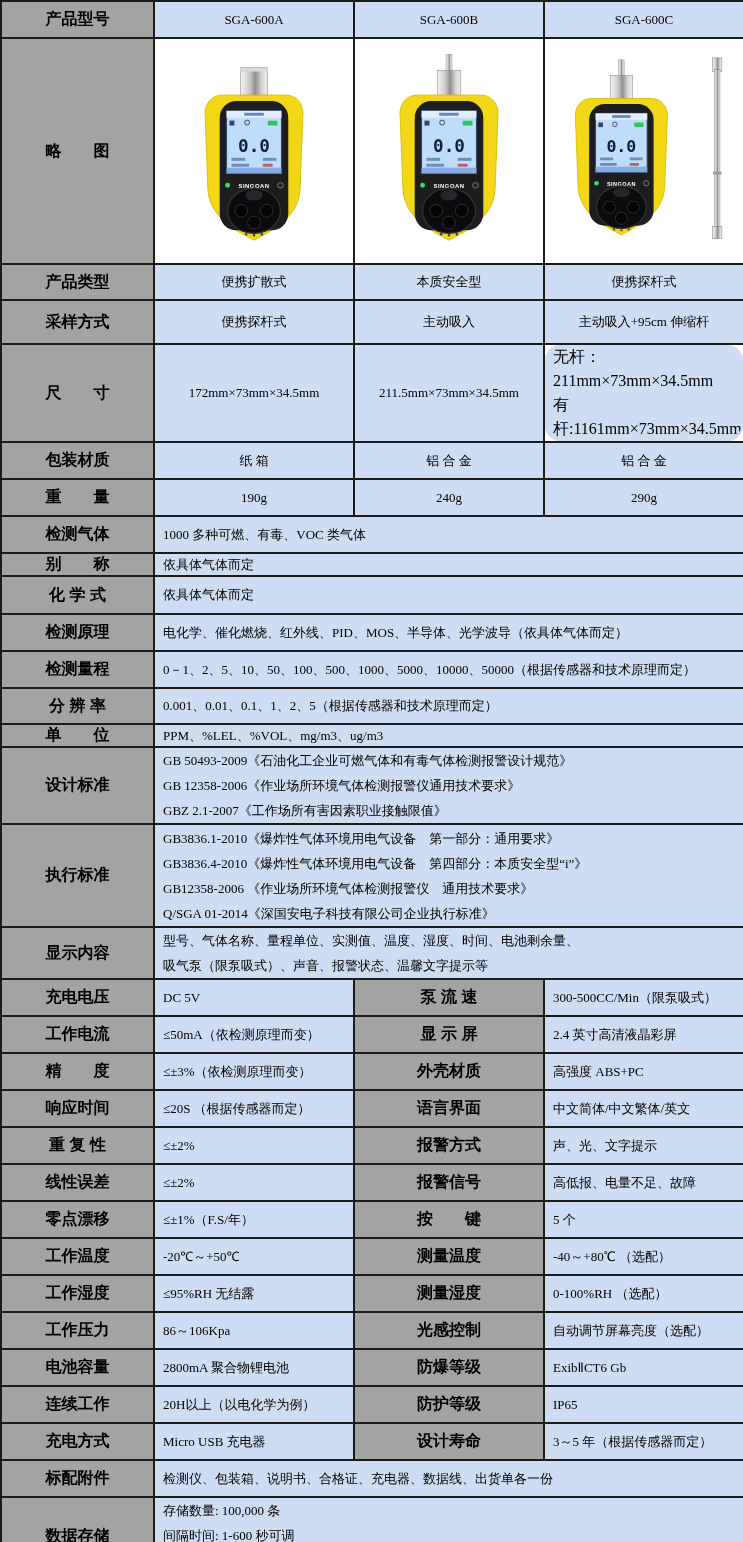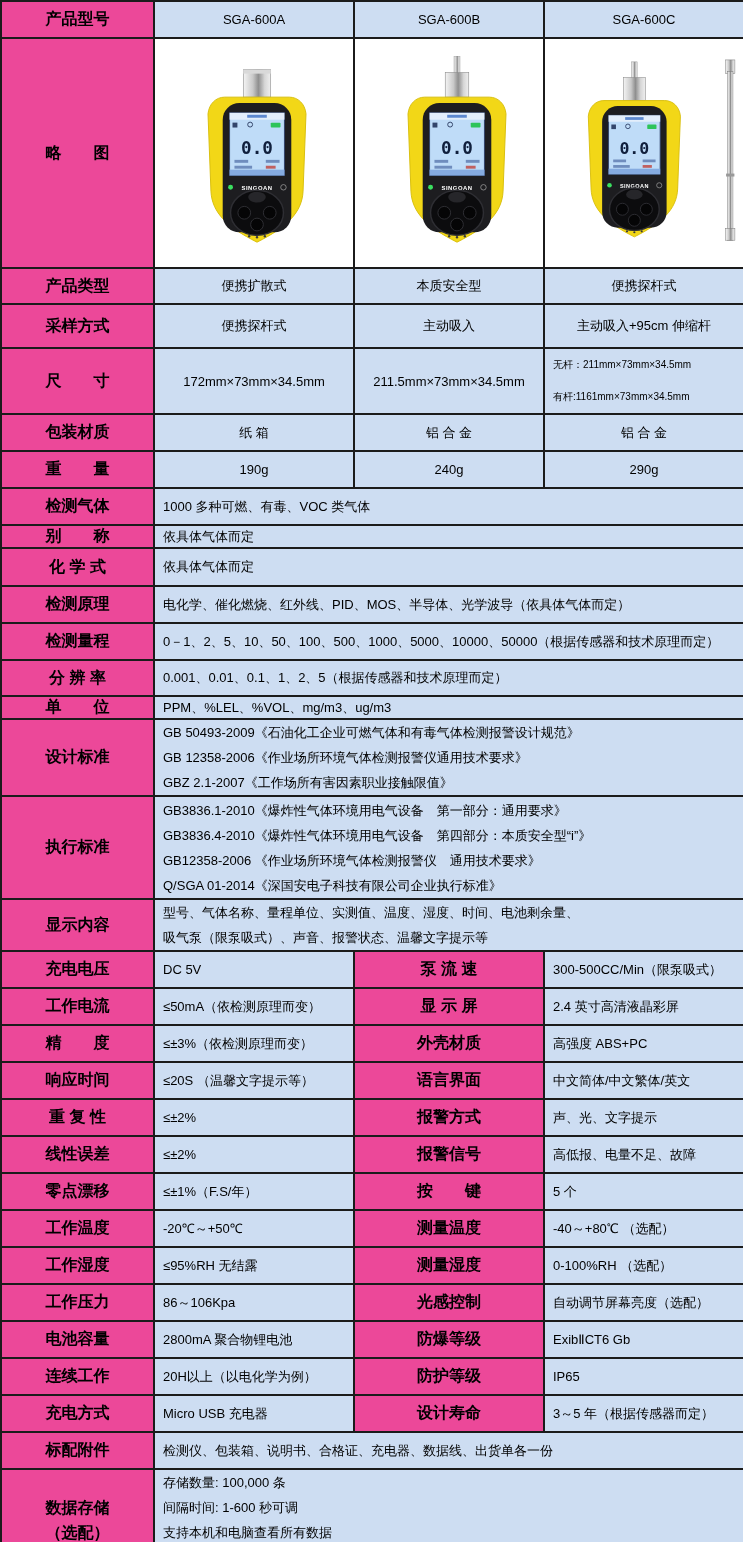--- a/index.html
+++ b/index.html
@@ -1,26 +1,26 @@
 <!DOCTYPE html>
 <html><head>
 <meta charset="utf-8">
 <style>
   html,body{margin:0;padding:0;background:#fff;}
   .page{width:743px;}
   table{border-collapse:collapse;width:743px;table-layout:fixed;}
   td{border:2px solid #1b1b1b;padding:0 8px;vertical-align:middle;overflow:hidden;color:#000;}
-  .lab{background:#ec4899;font-family:"Liberation Sans",sans-serif;font-weight:bold;
+  .lab{background:#a3a3a3;font-family:"Liberation Sans",sans-serif;font-weight:bold;
        font-size:16px;text-align:center;}
-  .val{background:#CDDDF2;font-family:Liberation Sans, sans-serif;
+  .val{background:#CDDDF2;font-family:Liberation Serif, serif;
        font-size:13px;text-align:center;}
   .left{text-align:left;}
   .pre{white-space:pre-line;line-height:25px;}
-  .dim{font-size:10px;white-space:pre-line;line-height:32px;}
-  .photo{background:#fff;text-align:center;padding:17px;}
+  .dim{font-size:16px;white-space:pre-line;line-height:24px;border-radius:19px;}
+  .photo{background:#fff;text-align:center;padding:4px;}
   .photo svg{display:block;margin:0 auto;}
   .screen-big{font-family:"DejaVu Sans Mono","Liberation Mono",monospace;font-weight:bold;}
   .brand-txt{font-family:"Liberation Sans",sans-serif;font-weight:bold;letter-spacing:.5px;}
 </style>
 </head>
 <body>
 
 <div class="page">
 <table>
 <colgroup>
@@ -260,21 +260,21 @@
   <td class="val left">2.4 英寸高清液晶彩屏</td>
 </tr>
 <tr style="height:37px">
   <td class="lab">精　　度</td>
   <td class="val left">≤±3%（依检测原理而变）</td>
   <td class="lab">外壳材质</td>
   <td class="val left">高强度 ABS+PC</td>
 </tr>
 <tr style="height:37px">
   <td class="lab">响应时间</td>
-  <td class="val left">≤20S （温馨文字提示等）</td>
+  <td class="val left">≤20S （根据传感器而定）</td>
   <td class="lab">语言界面</td>
   <td class="val left">中文简体/中文繁体/英文</td>
 </tr>
 <tr style="height:37px">
   <td class="lab">重 复 性</td>
   <td class="val left">≤±2%</td>
   <td class="lab">报警方式</td>
   <td class="val left">声、光、文字提示</td>
 </tr>
 <tr style="height:37px">

